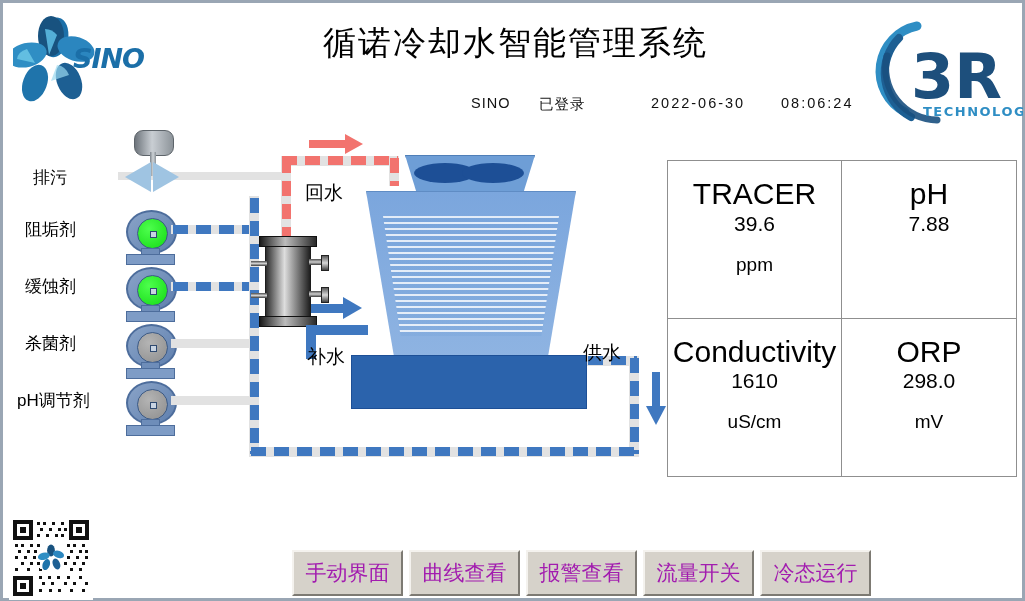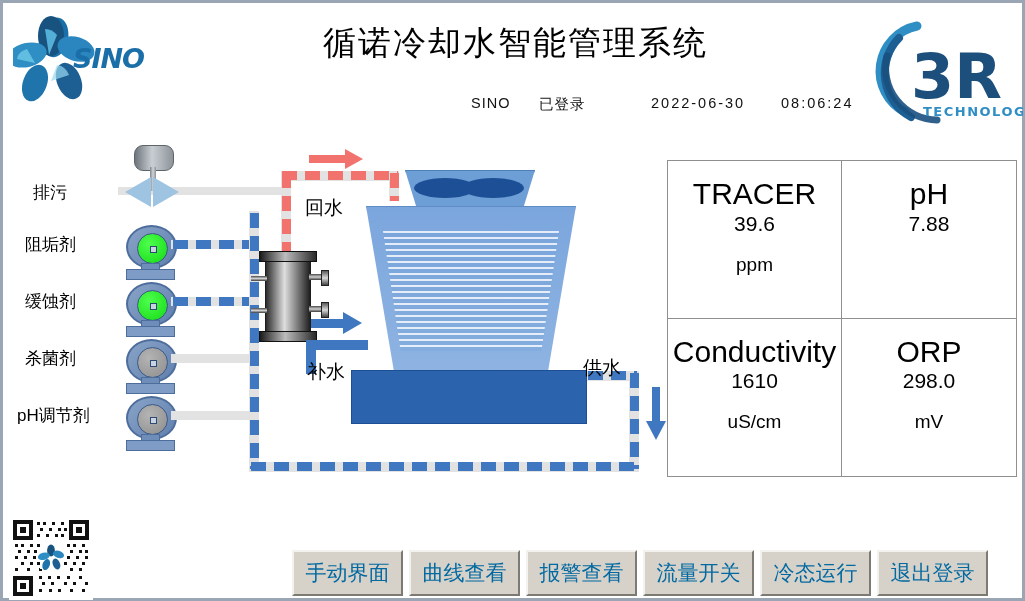--- a/index.html
+++ b/index.html
@@ -21,21 +21,21 @@
   
   .sino-logo{position:absolute;left:10px;top:12px;width:150px;height:92px;}
   .sino-word{position:absolute;left:60px;top:28px;font-size:27px;font-style:italic;
              font-weight:bold;color:#1b6fa8;letter-spacing:-1px;
              font-family:"DejaVu Sans",sans-serif;}
 
   
   .r3-logo{position:absolute;left:862px;top:13px;width:158px;height:112px;}
 
   
-  #diagram{position:absolute;left:0;top:128px;width:660px;height:360px;padding-left:28px;}
+  #diagram{position:absolute;left:0;top:113px;width:660px;height:360px;padding-left:28px;}
   .lbl{position:absolute;font-size:17px;color:#000;white-space:nowrap;}
   .lbl-sm{font-size:19px;}
 
   
   .pipe{position:absolute;background:#e2e2e2;}
   .dash-h{position:absolute;height:9px;
           background:repeating-linear-gradient(to right,#3f78c0 0 15px,transparent 15px 23px);}
   .dash-v{position:absolute;width:9px;
           background:repeating-linear-gradient(to bottom,#3f78c0 0 15px,transparent 15px 23px);}
   .dash-h.red{background:repeating-linear-gradient(to right,#f2736e 0 15px,transparent 15px 23px);}
@@ -98,21 +98,21 @@
           display:flex;align-items:center;font-size:20px;color:#000;}
   #status span{white-space:nowrap;}
   .sp-lg{width:30px;display:inline-block;}
   .sp-md{width:16px;display:inline-block;}
 
   
   #btnbar{position:absolute;left:289px;top:547px;display:flex;gap:6px;}
   .btn{width:111px;height:46px;box-sizing:border-box;background:#d6d2ca;
        border-top:2px solid #f4f2ee;border-left:2px solid #f4f2ee;
        border-right:2px solid #7d7a73;border-bottom:2px solid #7d7a73;
-       font-size:21px;color:#0369a1;display:flex;align-items:center;justify-content:center;
+       font-size:21px;color:#a21caf;display:flex;align-items:center;justify-content:center;
        font-family:"Liberation Sans","DejaVu Sans",sans-serif;cursor:pointer;}
 
   
   #qr{position:absolute;left:6px;top:513px;width:84px;height:84px;background:#fff;}
 </style>
 </head>
 <body>
 
 <div id="app">
 
@@ -300,21 +300,20 @@
     </div>
   </div>
 
 
   <div id="btnbar">
     <div class="btn">手动界面</div>
     <div class="btn">曲线查看</div>
     <div class="btn">报警查看</div>
     <div class="btn">流量开关</div>
     <div class="btn">冷态运行</div>
-    <div class="btn">退出登录</div>
   </div>
 
   <div id="qr">
     <svg width="84" height="84" viewBox="0 0 84 84">
       <rect width="84" height="84" fill="#fff"></rect>
       <g fill="#111">
         <rect x="4" y="4" width="20" height="20"></rect>
           <rect x="8" y="8" width="12" height="12" fill="#fff"></rect>
           <rect x="11" y="11" width="6" height="6"></rect>
         <rect x="60" y="4" width="20" height="20"></rect>

